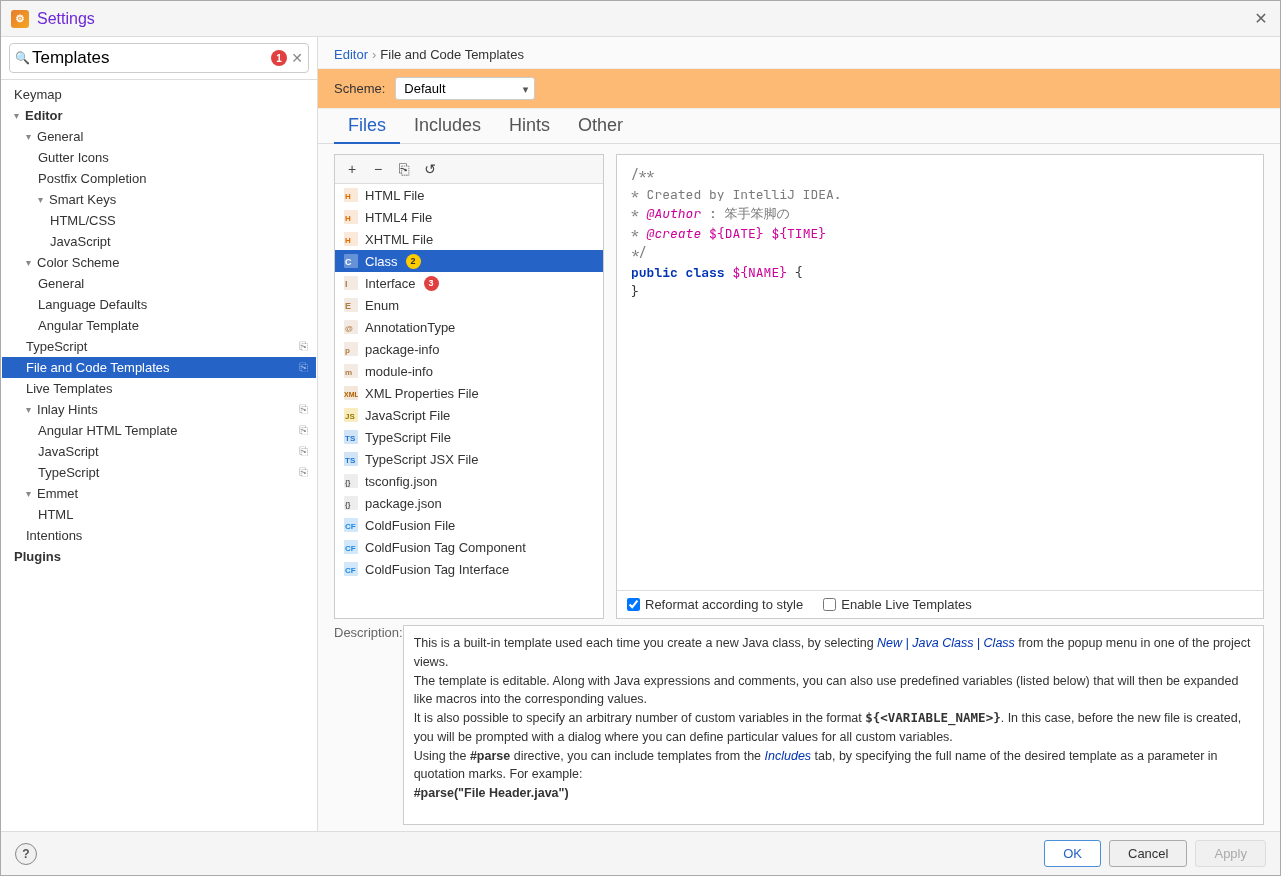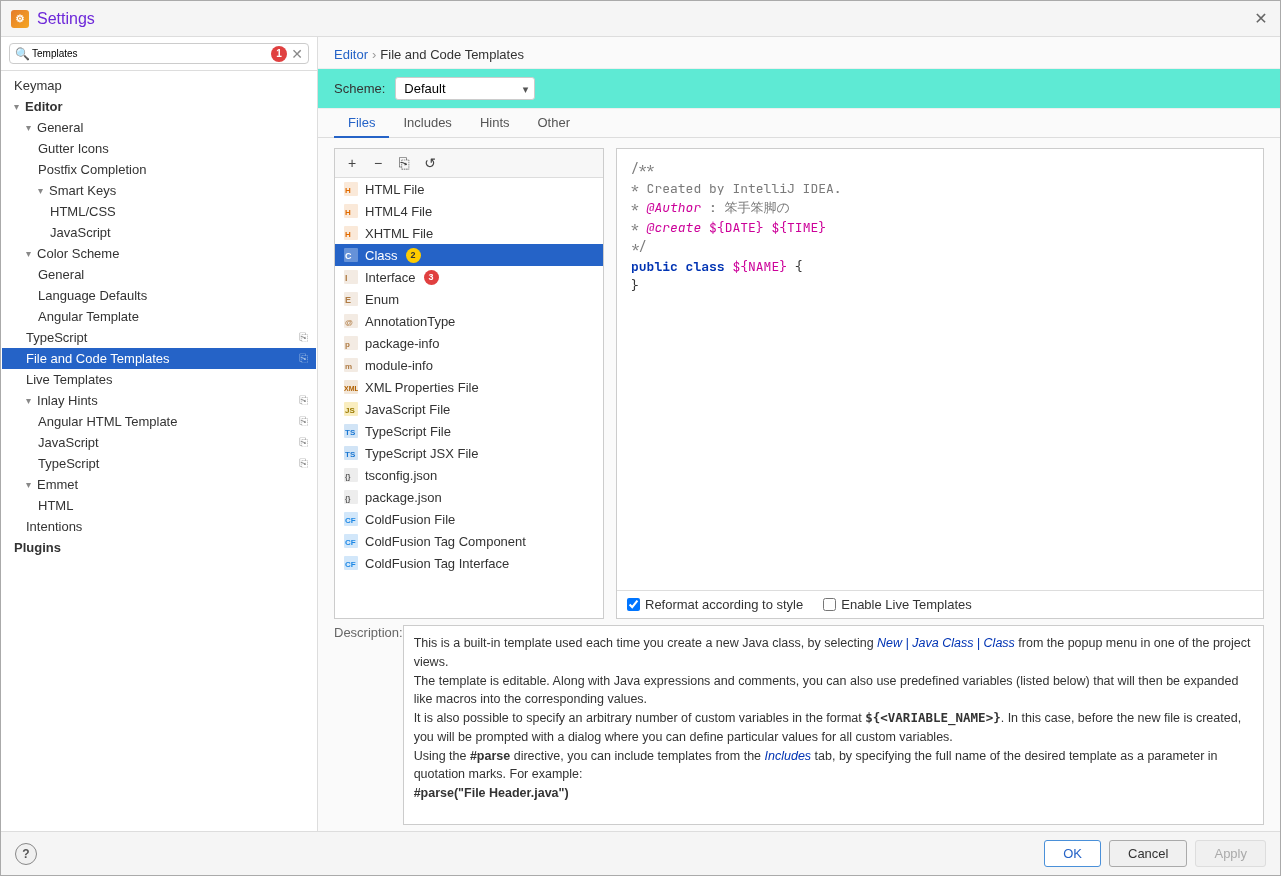--- a/index.html
+++ b/index.html
@@ -74,21 +74,21 @@
     .sidebar-search {
       padding: 6px 8px;
       border-bottom: 1px solid #ddd;
       position: relative;
     }
     .sidebar-search input {
       width: 100%;
       padding: 4px 24px 4px 22px;
       border: 1px solid #ccc;
       border-radius: 4px;
-      font-size: 10px;
+      font-size: 17px;
       outline: none;
       background: #fff;
     }
     .search-icon-wrap {
       position: absolute;
       left: 14px;
       top: 50%;
       transform: translateY(-50%);
       color: #888;
       font-size: 12px;
@@ -166,21 +166,21 @@
     }
     .breadcrumb-link { color: #2563c7; cursor: pointer; }
     .breadcrumb-sep { color: #999; }
     .breadcrumb-current { color: #333; font-weight: 500; }
 
     .scheme-row {
       padding: 8px 16px;
       display: flex;
       align-items: center;
       gap: 10px;
-      background: #5eead4;
+      background: #fdba74;
       border-bottom: 1px solid #eee;
     }
     .scheme-label { font-size: 13px; color: #333; }
     .scheme-select {
       padding: 3px 24px 3px 8px;
       border: 1px solid #ccc;
       border-radius: 3px;
       font-size: 13px;
       background: #fff;
       min-width: 140px;
@@ -208,21 +208,21 @@
     
     .tabs {
       display: flex;
       border-bottom: 1px solid #ddd;
       background: #fafafa;
       padding: 0 16px;
     }
     .tab {
       padding: 6px 14px;
       cursor: pointer;
-      font-size: 13px;
+      font-size: 18px;
       color: #555;
       border-bottom: 2px solid transparent;
       margin-bottom: -1px;
     }
     .tab.active {
       color: #2563c7;
       border-bottom-color: #2563c7;
       font-weight: 500;
     }
 

